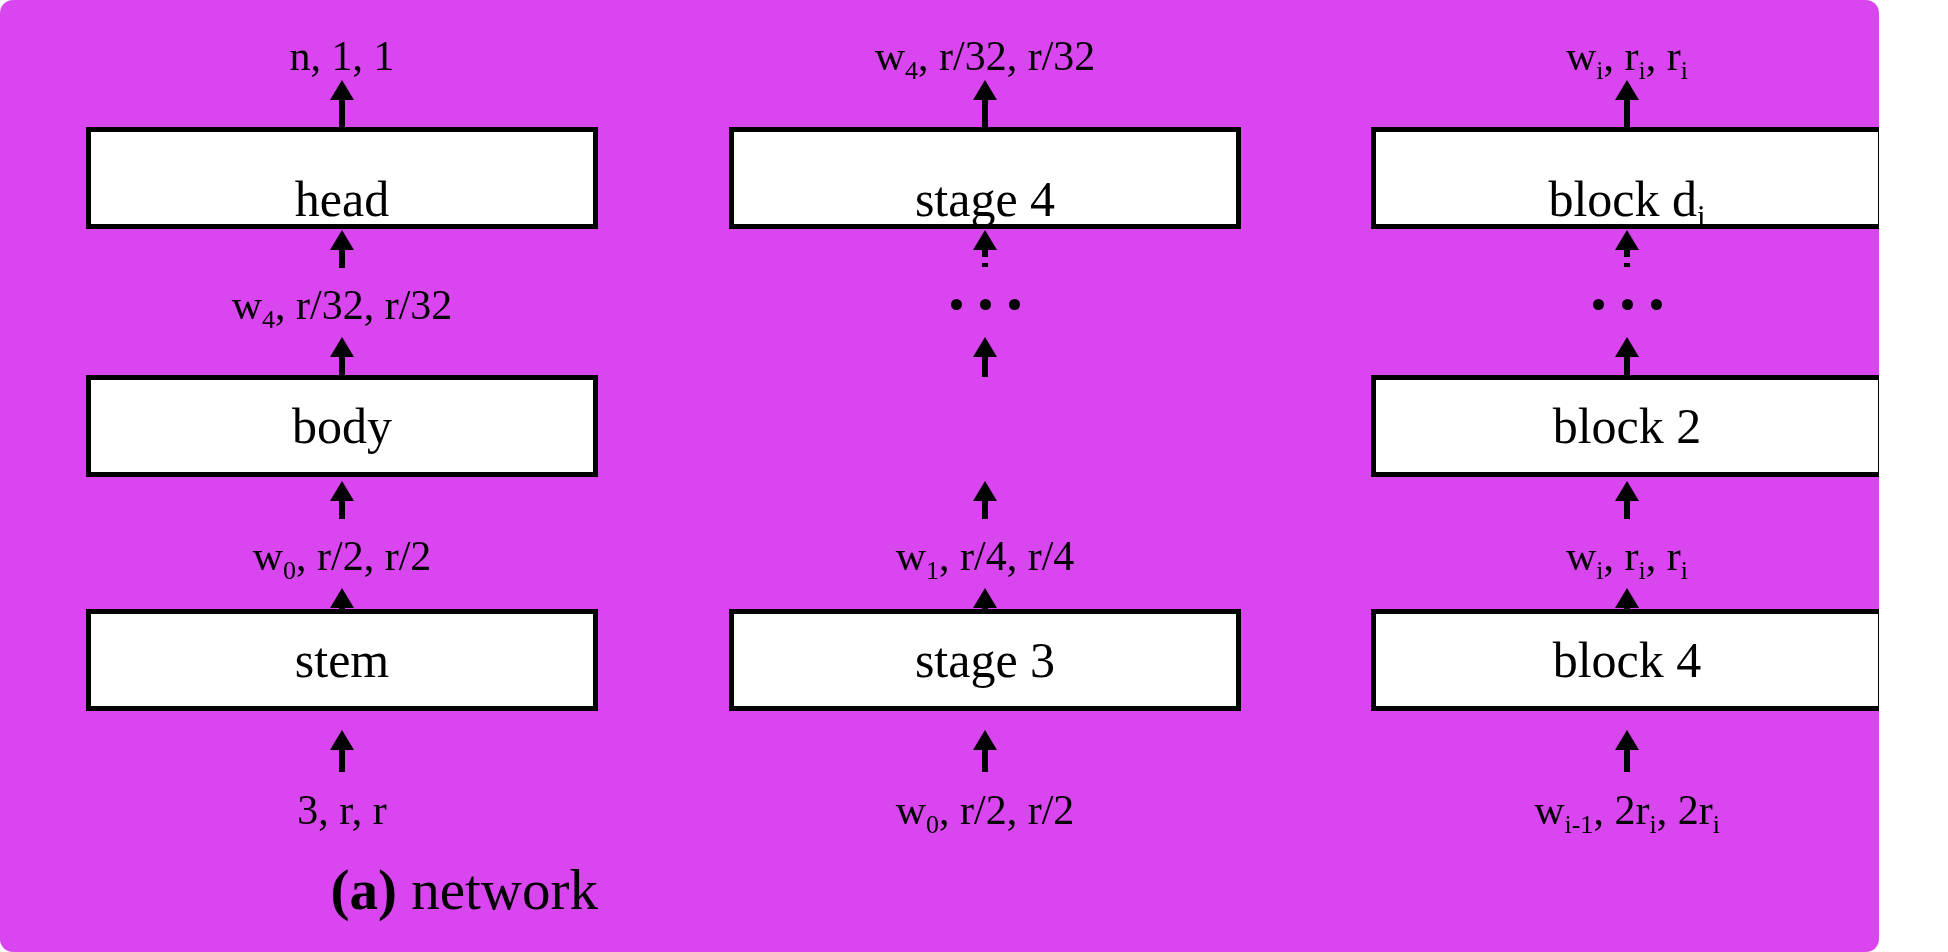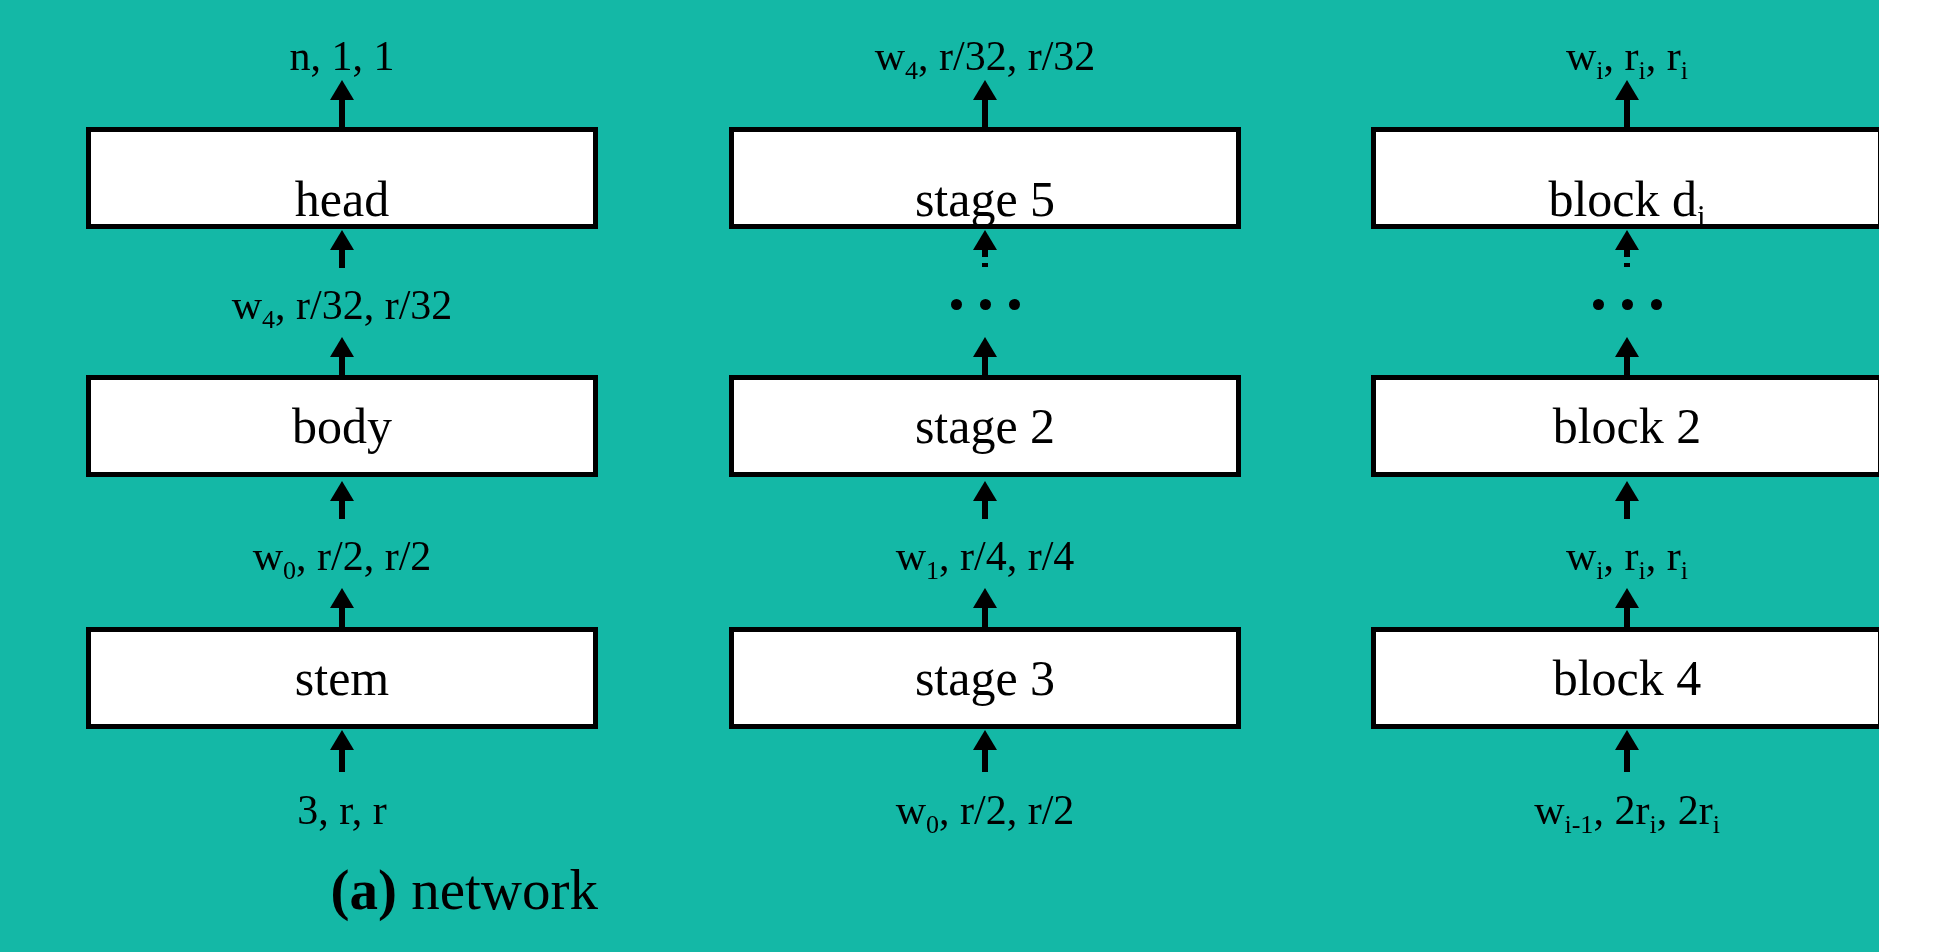--- a/index.html
+++ b/index.html
@@ -1,32 +1,33 @@
 <!DOCTYPE html>
 <html><head>
 <meta charset="utf-8">
 <style>
   html,body { margin:0; padding:0; background:#ffffff; }
   .canvas {
-    position:relative; width:1879px; height:952px; background:#14b8a6;
+    position:relative; width:1879px; height:952px; background:#d946ef;
     font-family:"Liberation Serif","DejaVu Serif",serif; color:#000;
     overflow:hidden;
+    border-radius:13px;
   }
   .col { position:absolute; top:0; height:100%; width:512px; }
   .col-a { left:86px; }
   .col-b { left:729px; }
   .col-c { left:1371px; }
 
   .fbox {
     position:absolute; left:0; width:512px; height:102px; box-sizing:border-box;
     border:5px solid #000; background:#fff;
     display:flex; align-items:center; justify-content:center;
     font-size:50px; line-height:1;
   }
-  .r1 { top:127px;align-items:flex-end; } .r2 { top:375px; } .r3 { top:627px; }
+  .r1 { top:127px;align-items:flex-end; } .r2 { top:375px; } .r3 { top:609px; }
 
   .lbl {
     position:absolute; left:0; width:100%; text-align:center;
     font-size:42px; line-height:48px; height:48px; white-space:nowrap;
   }
   .lbl-out { top:32px; }
   .lbl-m1  { top:281px; }
   .lbl-m2  { top:532px; }
   .lbl-in  { top:786px;text-align:center; }
 
@@ -116,40 +117,37 @@
     <div class="caption"><b>(a)</b><span> network</span></div>
   </div>
 
   <div class="col col-b">
     <div class="lbl lbl-out"><span>w</span><sub>4</sub><span>, r/32, r/32</span></div>
     <div class="arrow a-top">
         <span class="head"></span>
         <span class="tail"></span>
       </div>
     <div class="fbox r1">
-        <span><span>stage 5</span></span>
+        <span><span>stage 4</span></span>
       </div>
 
     <div class="arrow dashed a-dash">
         <span class="head"></span>
         <span class="tail"></span>
       </div>
     <div class="dots">
         <i></i>
         <i></i>
         <i></i>
       </div>
     <div class="arrow a-g1out">
         <span class="head"></span>
         <span class="tail"></span>
       </div>
 
-    <div class="fbox r2">
-        <span><span>stage 2</span></span>
-      </div>
 
     <div class="arrow a-g2in">
         <span class="head"></span>
         <span class="tail"></span>
       </div>
     <div class="lbl lbl-m2"><span>w</span><sub>1</sub><span>, r/4, r/4</span></div>
     <div class="arrow a-g2out">
         <span class="head"></span>
         <span class="tail"></span>
       </div>

